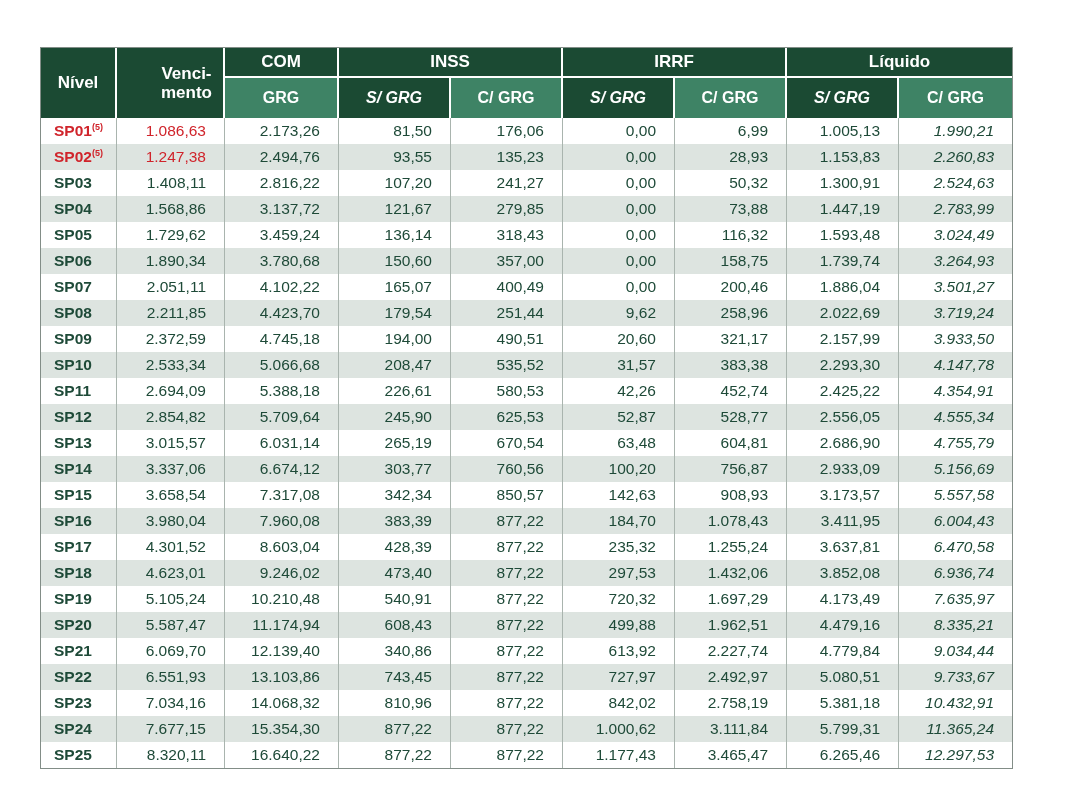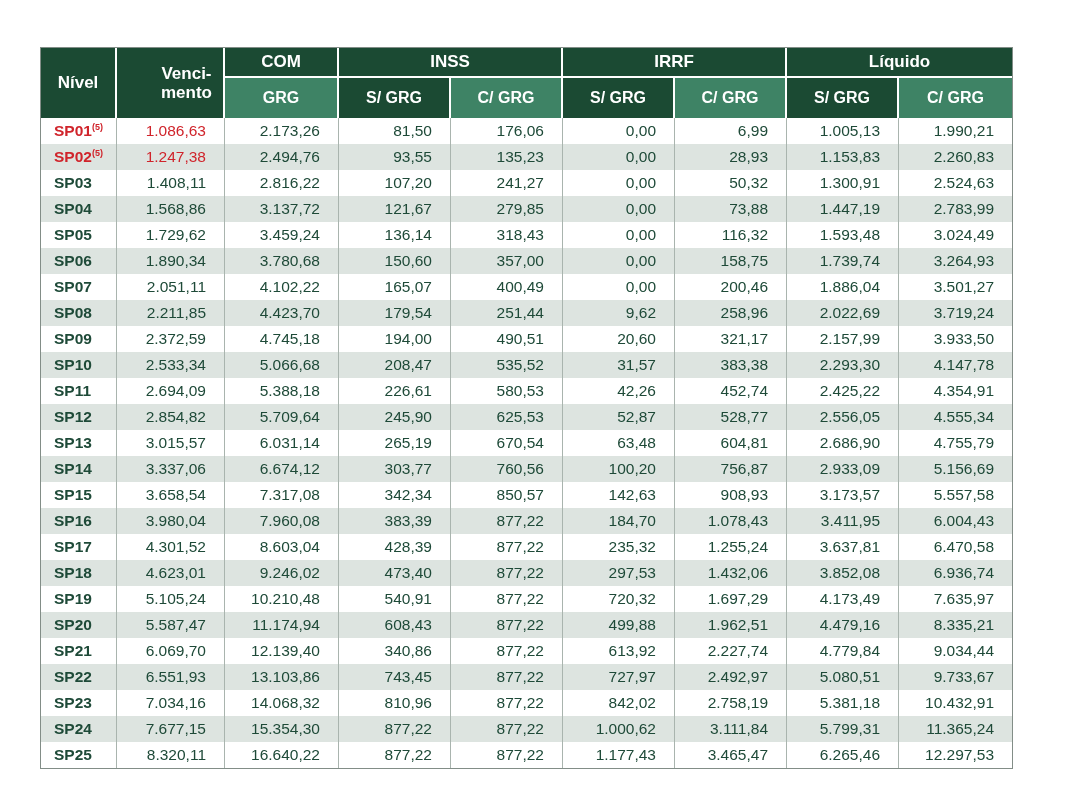--- a/index.html
+++ b/index.html
@@ -18,26 +18,26 @@
   table{border-collapse:separate;border-spacing:0;table-layout:fixed;width:971px;
         border:1px solid var(--outer-line);}
   th,td{overflow:hidden;white-space:nowrap;}
   
   thead th{background:var(--header-green);color:#ffffff;font-weight:bold;text-align:center;}
   thead tr.h1 th{height:30px;font-size:17px;}
   thead tr.h2 th{height:40px;font-size:16px;}
   thead th.sep-r{border-right:2px solid #ffffff;}
   thead tr.h1 th.grp{border-bottom:2px solid #ffffff;margin-left:14px;}
   thead th.tone-light{background:var(--subheader-green);}
-  thead th.tone-dark{background:var(--header-green);}
+  thead th.tone-dark{background:var(--header-green);font-style:italic;}
   th.venc{line-height:1.12;font-size:17px;padding-left:33px;}
   
   tbody td{height:26px;font-size:15.5px;color:var(--text-green);text-align:right;
            padding-right:18px;border-right:1px solid var(--grid-line);background:#ffffff;}
-  tbody td:last-child{border-right:none;}
+  tbody td:last-child{border-right:none;font-style:italic;}
   tbody tr.alt td{background:var(--row-alt);}
   tbody td.nivel{text-align:left;padding-left:13px;padding-right:6px;font-weight:bold;}
   tbody tr.hl td.nivel,tbody tr.hl td.venc-val{color:var(--highlight-red);}
   tbody td.nivel sup{font-size:9px;vertical-align:super;line-height:0;}
 </style>
 </head>
 <body>
 
 <div class="page">
   <table>

